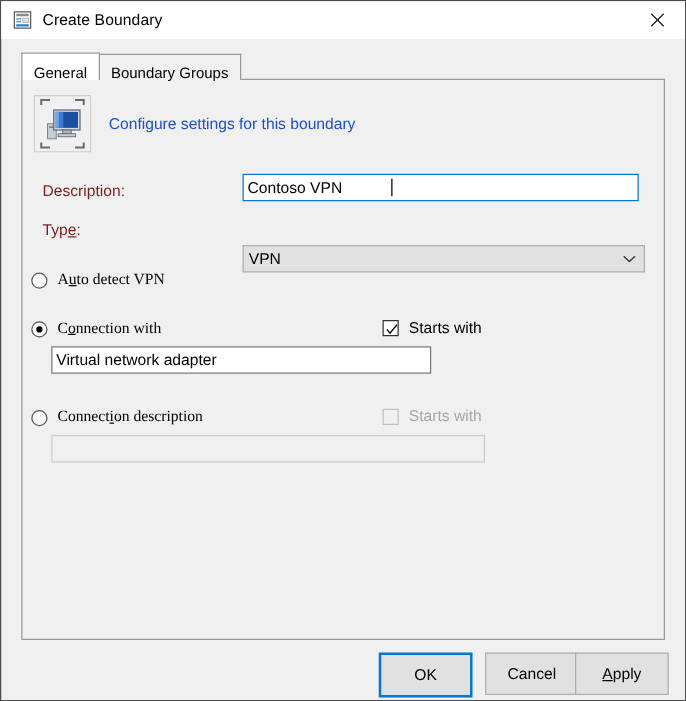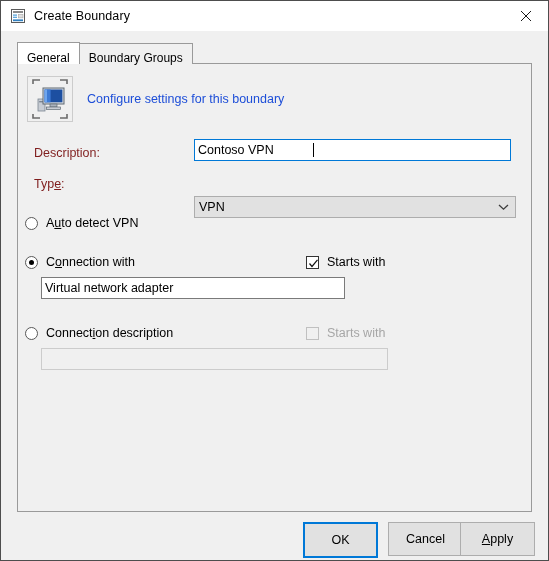--- a/index.html
+++ b/index.html
@@ -186,20 +186,21 @@
     display: flex;
     align-items: center;
     justify-content: center;
   }
 
   
   .radio-row {
     position: absolute;
     display: flex;
     align-items: flex-end;
+    font-family: Liberation Serif, serif;
   }
   .radio {
     width: 13px;
     height: 13px;
     box-sizing: border-box;
     border-radius: 50%;
     border: 1px solid #585858;
     background: #ffffff;
     flex: 0 0 auto;
     position: relative;

